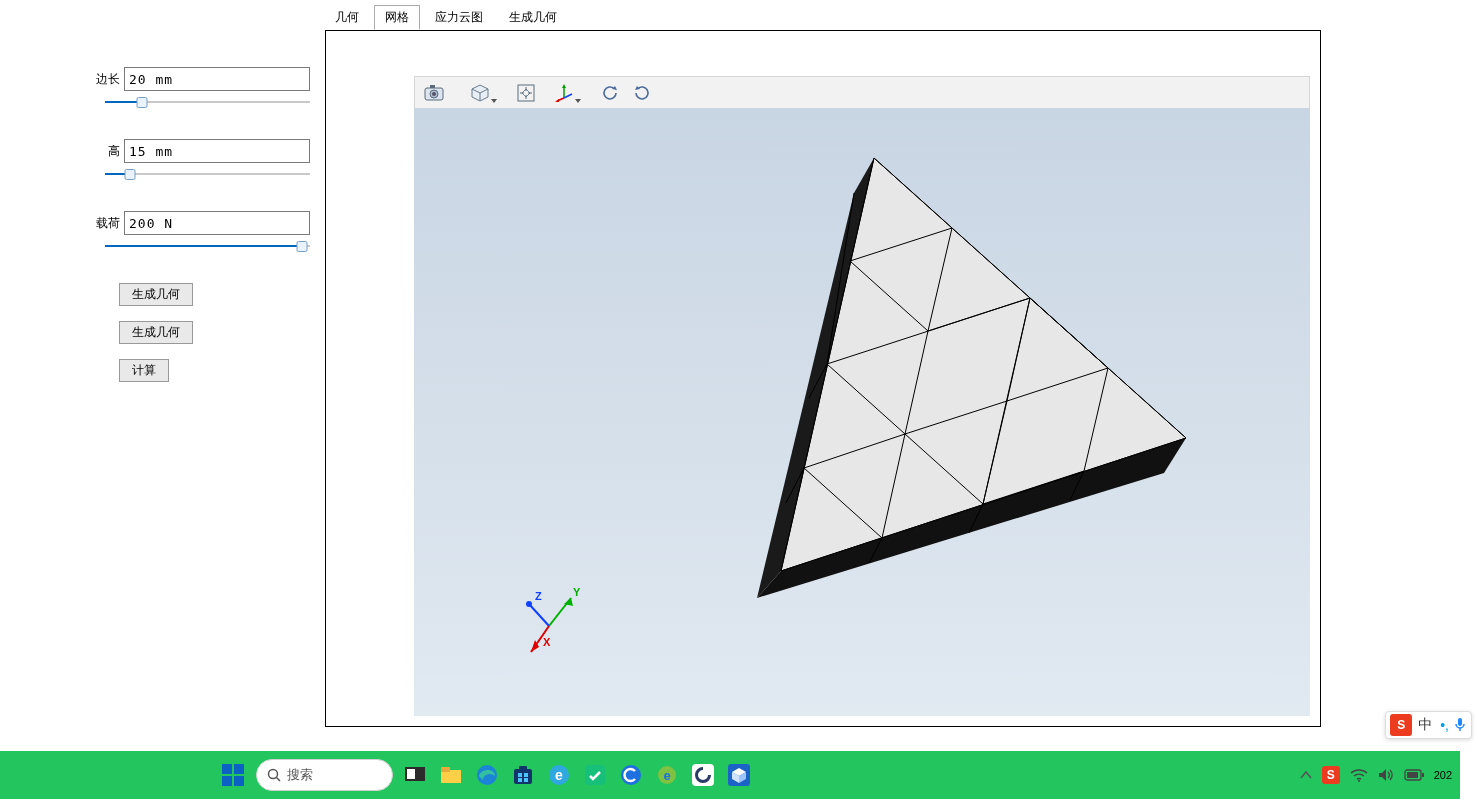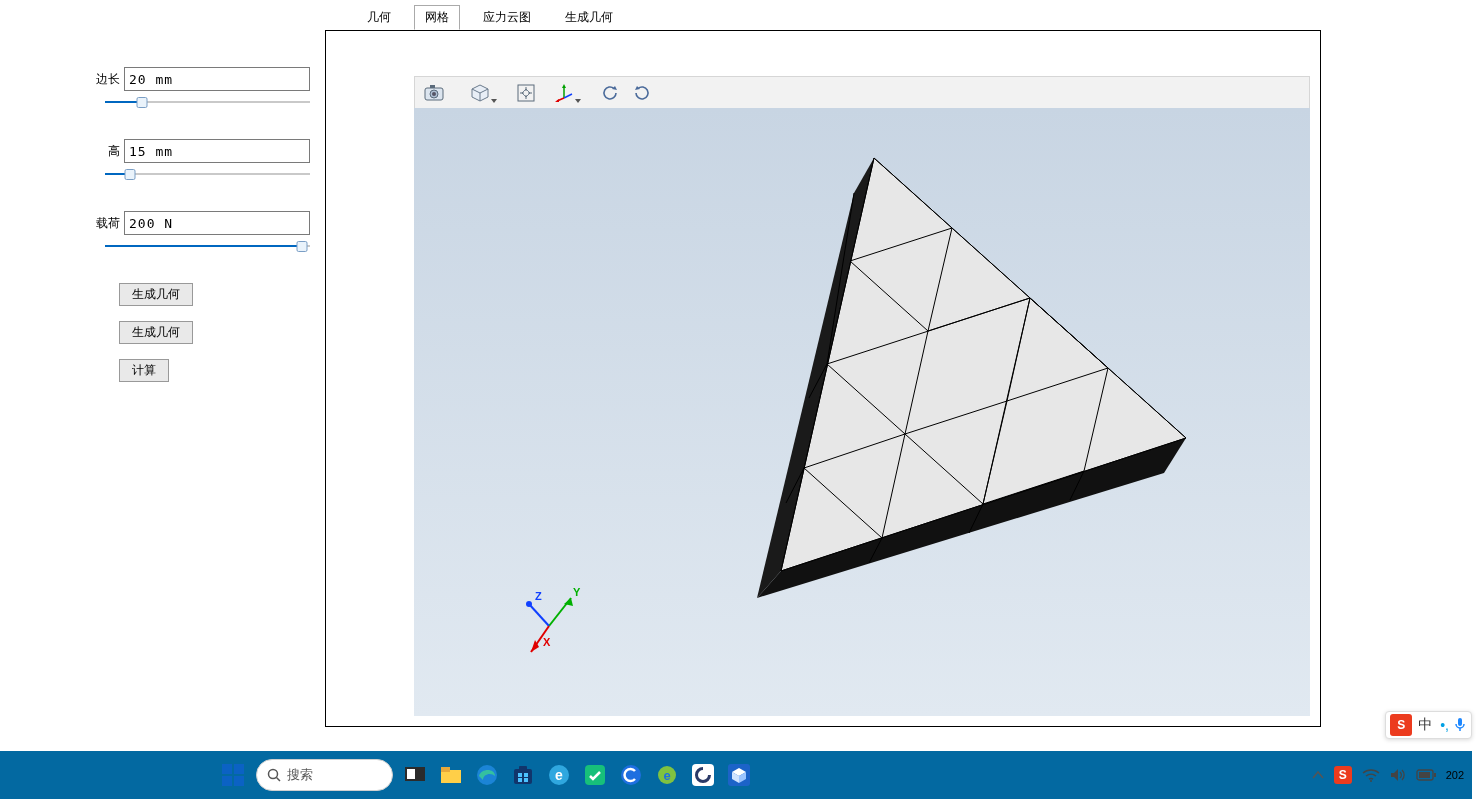--- a/index.html
+++ b/index.html
@@ -10,36 +10,36 @@
 .field-row{display:flex;align-items:center;margin-bottom:4px}
 .field-lbl{width:35px;text-align:right;padding-right:4px;font-size:12px;white-space:nowrap}
 .field-inp{flex:1;height:20px;border:1px solid #7a7a7a;padding:1px 4px;font-family:"SimSun",monospace;font-size:13px;letter-spacing:1px;background:#fff}
 .slider{position:relative;height:14px;margin-left:20px}
 .slider-track{position:absolute;left:0;right:0;top:6px;height:2px;background:#c9c9c9}
 .slider-fill{position:absolute;left:0;top:6px;height:2px;background:#0067c0}
 .slider-thumb{position:absolute;top:2px;width:9px;height:9px;border:1px solid #7a9ec5;background:#eaf3fb;border-radius:2px;transform:translateX(-50%)}
 .btn-col{margin-top:10px;margin-left:34px}
 .win-btn{display:block;margin-bottom:15px;padding:2px 12px;background:#e9e9e9;border:1px solid #999;font-size:12px;cursor:pointer;font-family:inherit}
 
-.tabstrip{position:absolute;left:356px;top:8px;display:flex;align-items:flex-end;height:22px}
+.tabstrip{position:absolute;left:324px;top:8px;display:flex;align-items:flex-end;height:22px}
 .tab{padding:3px 10px;border:1px solid transparent;font-size:12px;cursor:pointer;background:transparent}
 .tab.active{border:1px solid #aaa;border-bottom-color:#fff;background:#fff}
-.tab+.tab{margin-left:12px}
+.tab+.tab{margin-left:4px}
 
 .viewer{position:absolute;left:325px;top:30px;width:994px;height:695px;border:1px solid #000;background:#fff}
 .vtoolbar{position:absolute;left:88px;top:45px;right:10px;height:32px;background:#f2f2f2;border:1px solid #d6d6d6;display:flex;align-items:center;padding:0 4px;gap:2px}
 .tbtn{width:28px;height:26px;border:1px solid transparent;background:transparent;display:flex;align-items:center;justify-content:center;cursor:pointer}
 .tbtn svg{display:block}
 .tbtn.dd{width:40px;position:relative}
 .tbtn .caret{position:absolute;right:3px;bottom:3px;width:0;height:0;border-left:3px solid transparent;border-right:3px solid transparent;border-top:4px solid #555}
 .tsep{width:6px}
 .canvas3d{position:absolute;left:88px;top:77px;right:10px;bottom:10px;background:linear-gradient(#c8d5e3,#e1e9f1)}
 .canvas3d svg{width:100%;height:100%;display:block}
 
-.taskbar{position:absolute;left:0;right:4px;bottom:0;height:48px;background:#0369a1;display:flex;align-items:center}
+.taskbar{position:absolute;left:0;right:16px;bottom:0;height:48px;background:#22c55e;display:flex;align-items:center}
 .tb-center{position:absolute;left:218px;display:flex;align-items:center;gap:8px}
 .start{width:30px;height:30px;display:flex;align-items:center;justify-content:center}
 .searchpill{display:flex;align-items:center;width:115px;height:30px;border-radius:16px;background:#fff;border:1px solid #d0d0d0;padding:0 10px;gap:6px}
 .searchpill span{font-size:13px;color:#555}
 .tbicon{width:28px;height:28px;border-radius:4px;display:flex;align-items:center;justify-content:center}
 .tbicon svg{display:block}
 .tb-right{position:absolute;right:8px;display:flex;align-items:center;gap:10px;font-size:12px}
 .tb-right .yr{font-size:11px}
 
 .ime{position:absolute;right:4px;bottom:60px;display:flex;align-items:center;gap:2px;background:#fff;border:1px solid #ddd;border-radius:4px;padding:2px 4px;box-shadow:0 1px 4px rgba(0,0,0,.15)}

